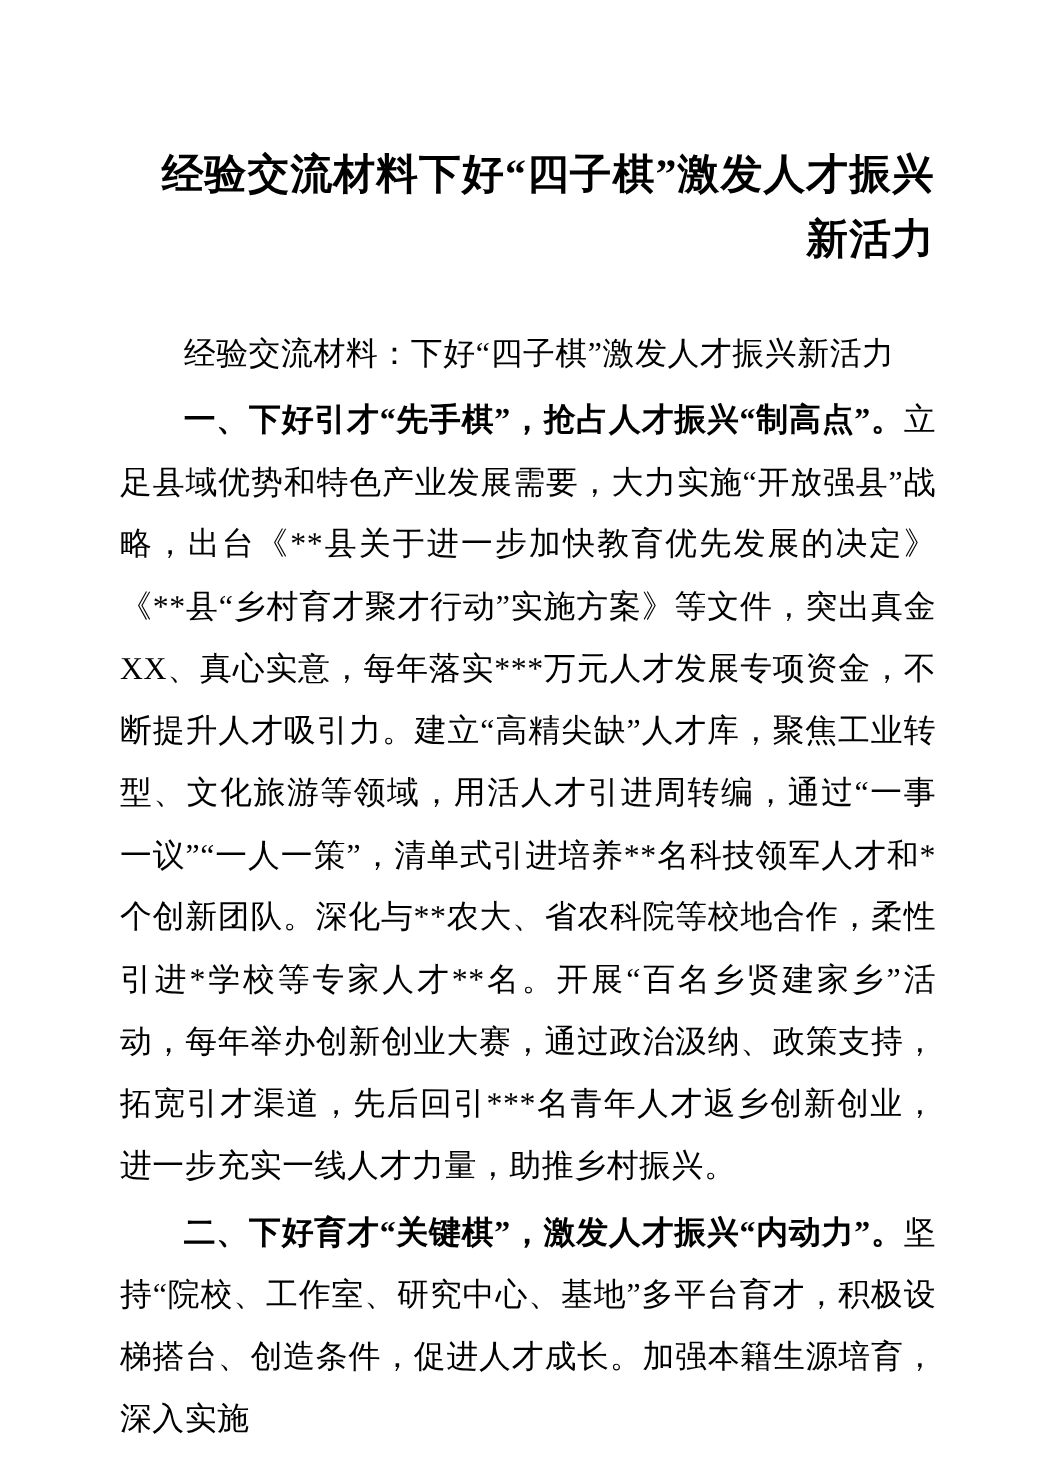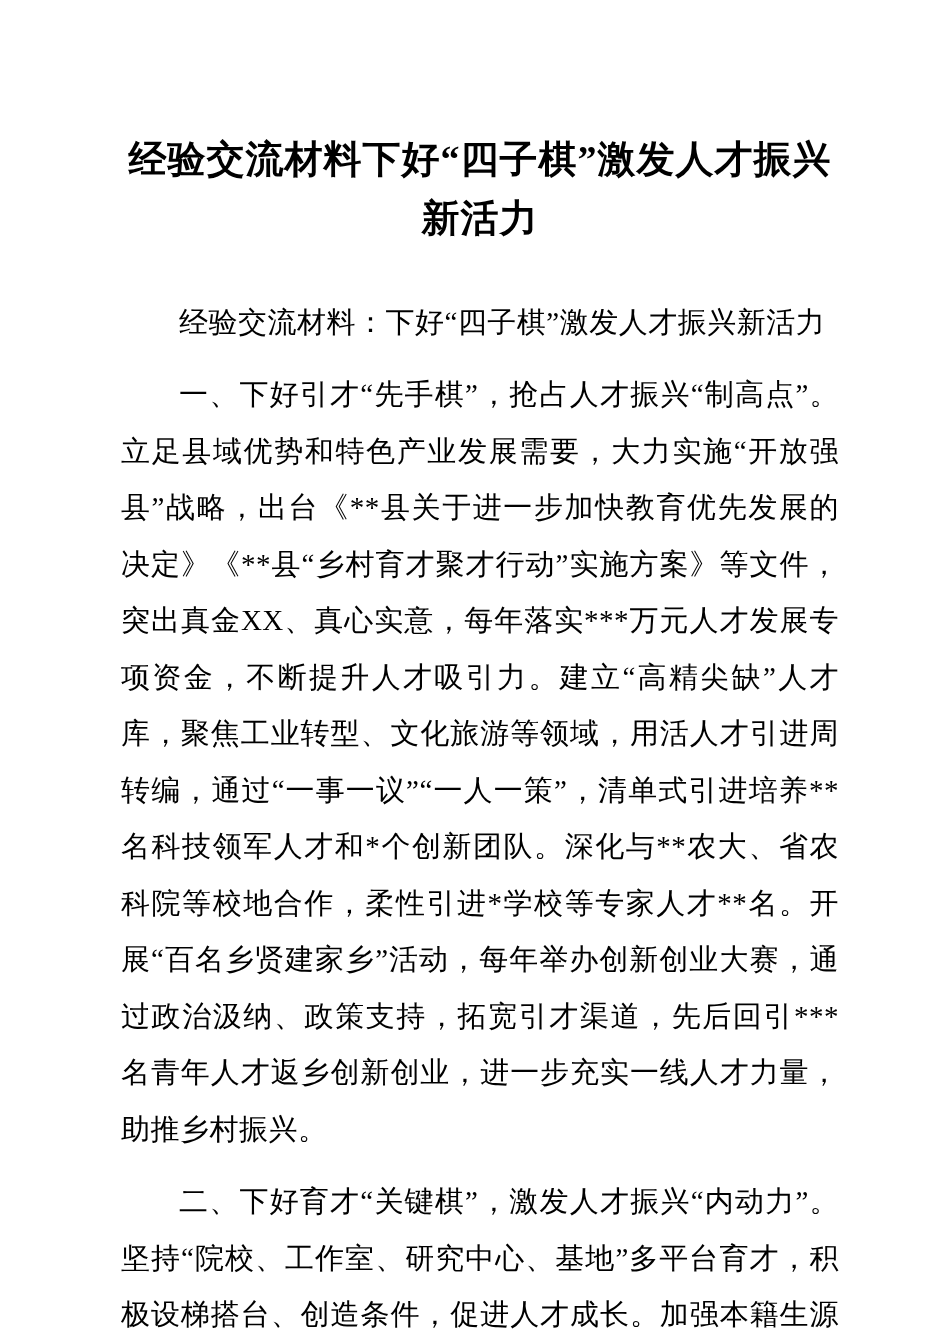--- a/index.html
+++ b/index.html
@@ -16,36 +16,36 @@
       box-sizing: border-box;
       padding: 130px 95px 0 105px;
       overflow: hidden;
     }
     .doc-title {
       width: 740px;
       margin: 0 auto 46px auto;
       font-size: 38px;
       font-weight: 700;
       line-height: 1.55;
-      text-align: center;
+      text-align: right;
       letter-spacing: 1px;
     }
     .doc-body {
       width: 750px;
     }
     .para {
-      margin: 16px;
+      margin: 4px;
       font-size: 29px;
       line-height: 56.5px;
       text-align: justify;
       text-indent: 2em;
       letter-spacing: 0.5px;
     }
     .para .lead {
-      font-weight: 400;
+      font-weight: 700;
     }
   </style>
 </head>
 <body>
 
 <div class="page">
 
   <h1 class="doc-title">经验交流材料下好“四子棋”激发人才振兴新活力</h1>
 
   <div class="doc-body">

